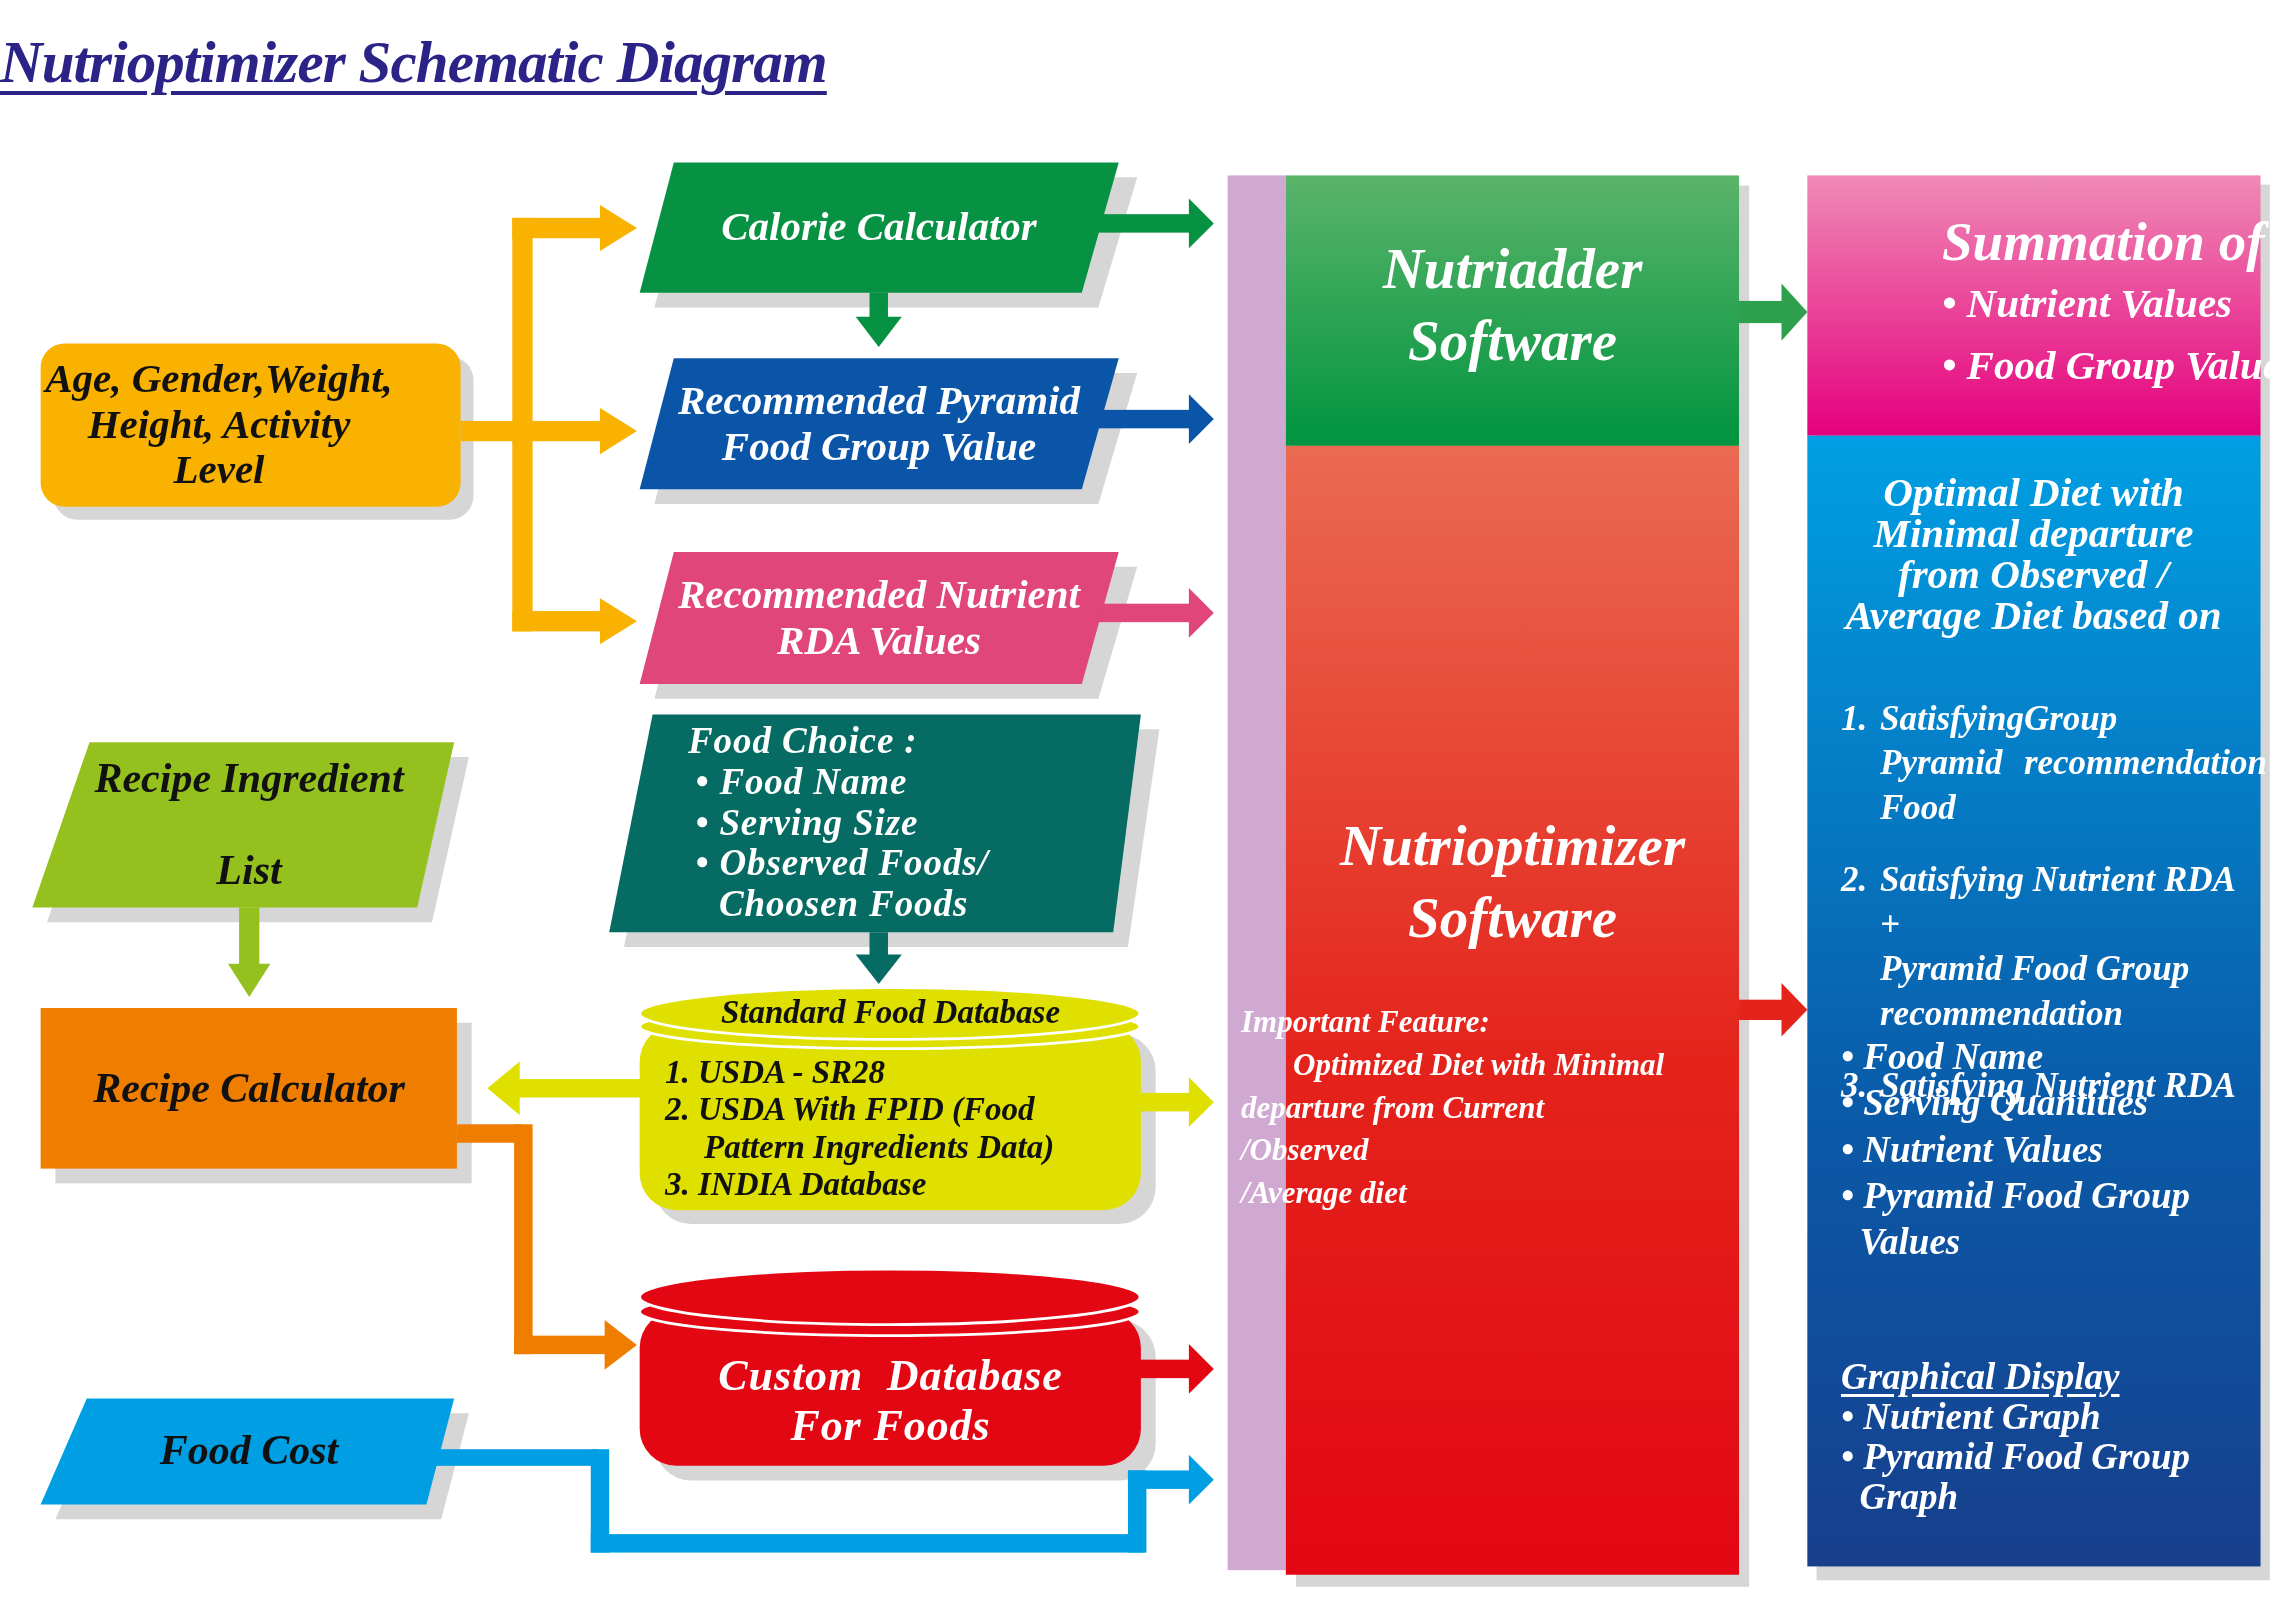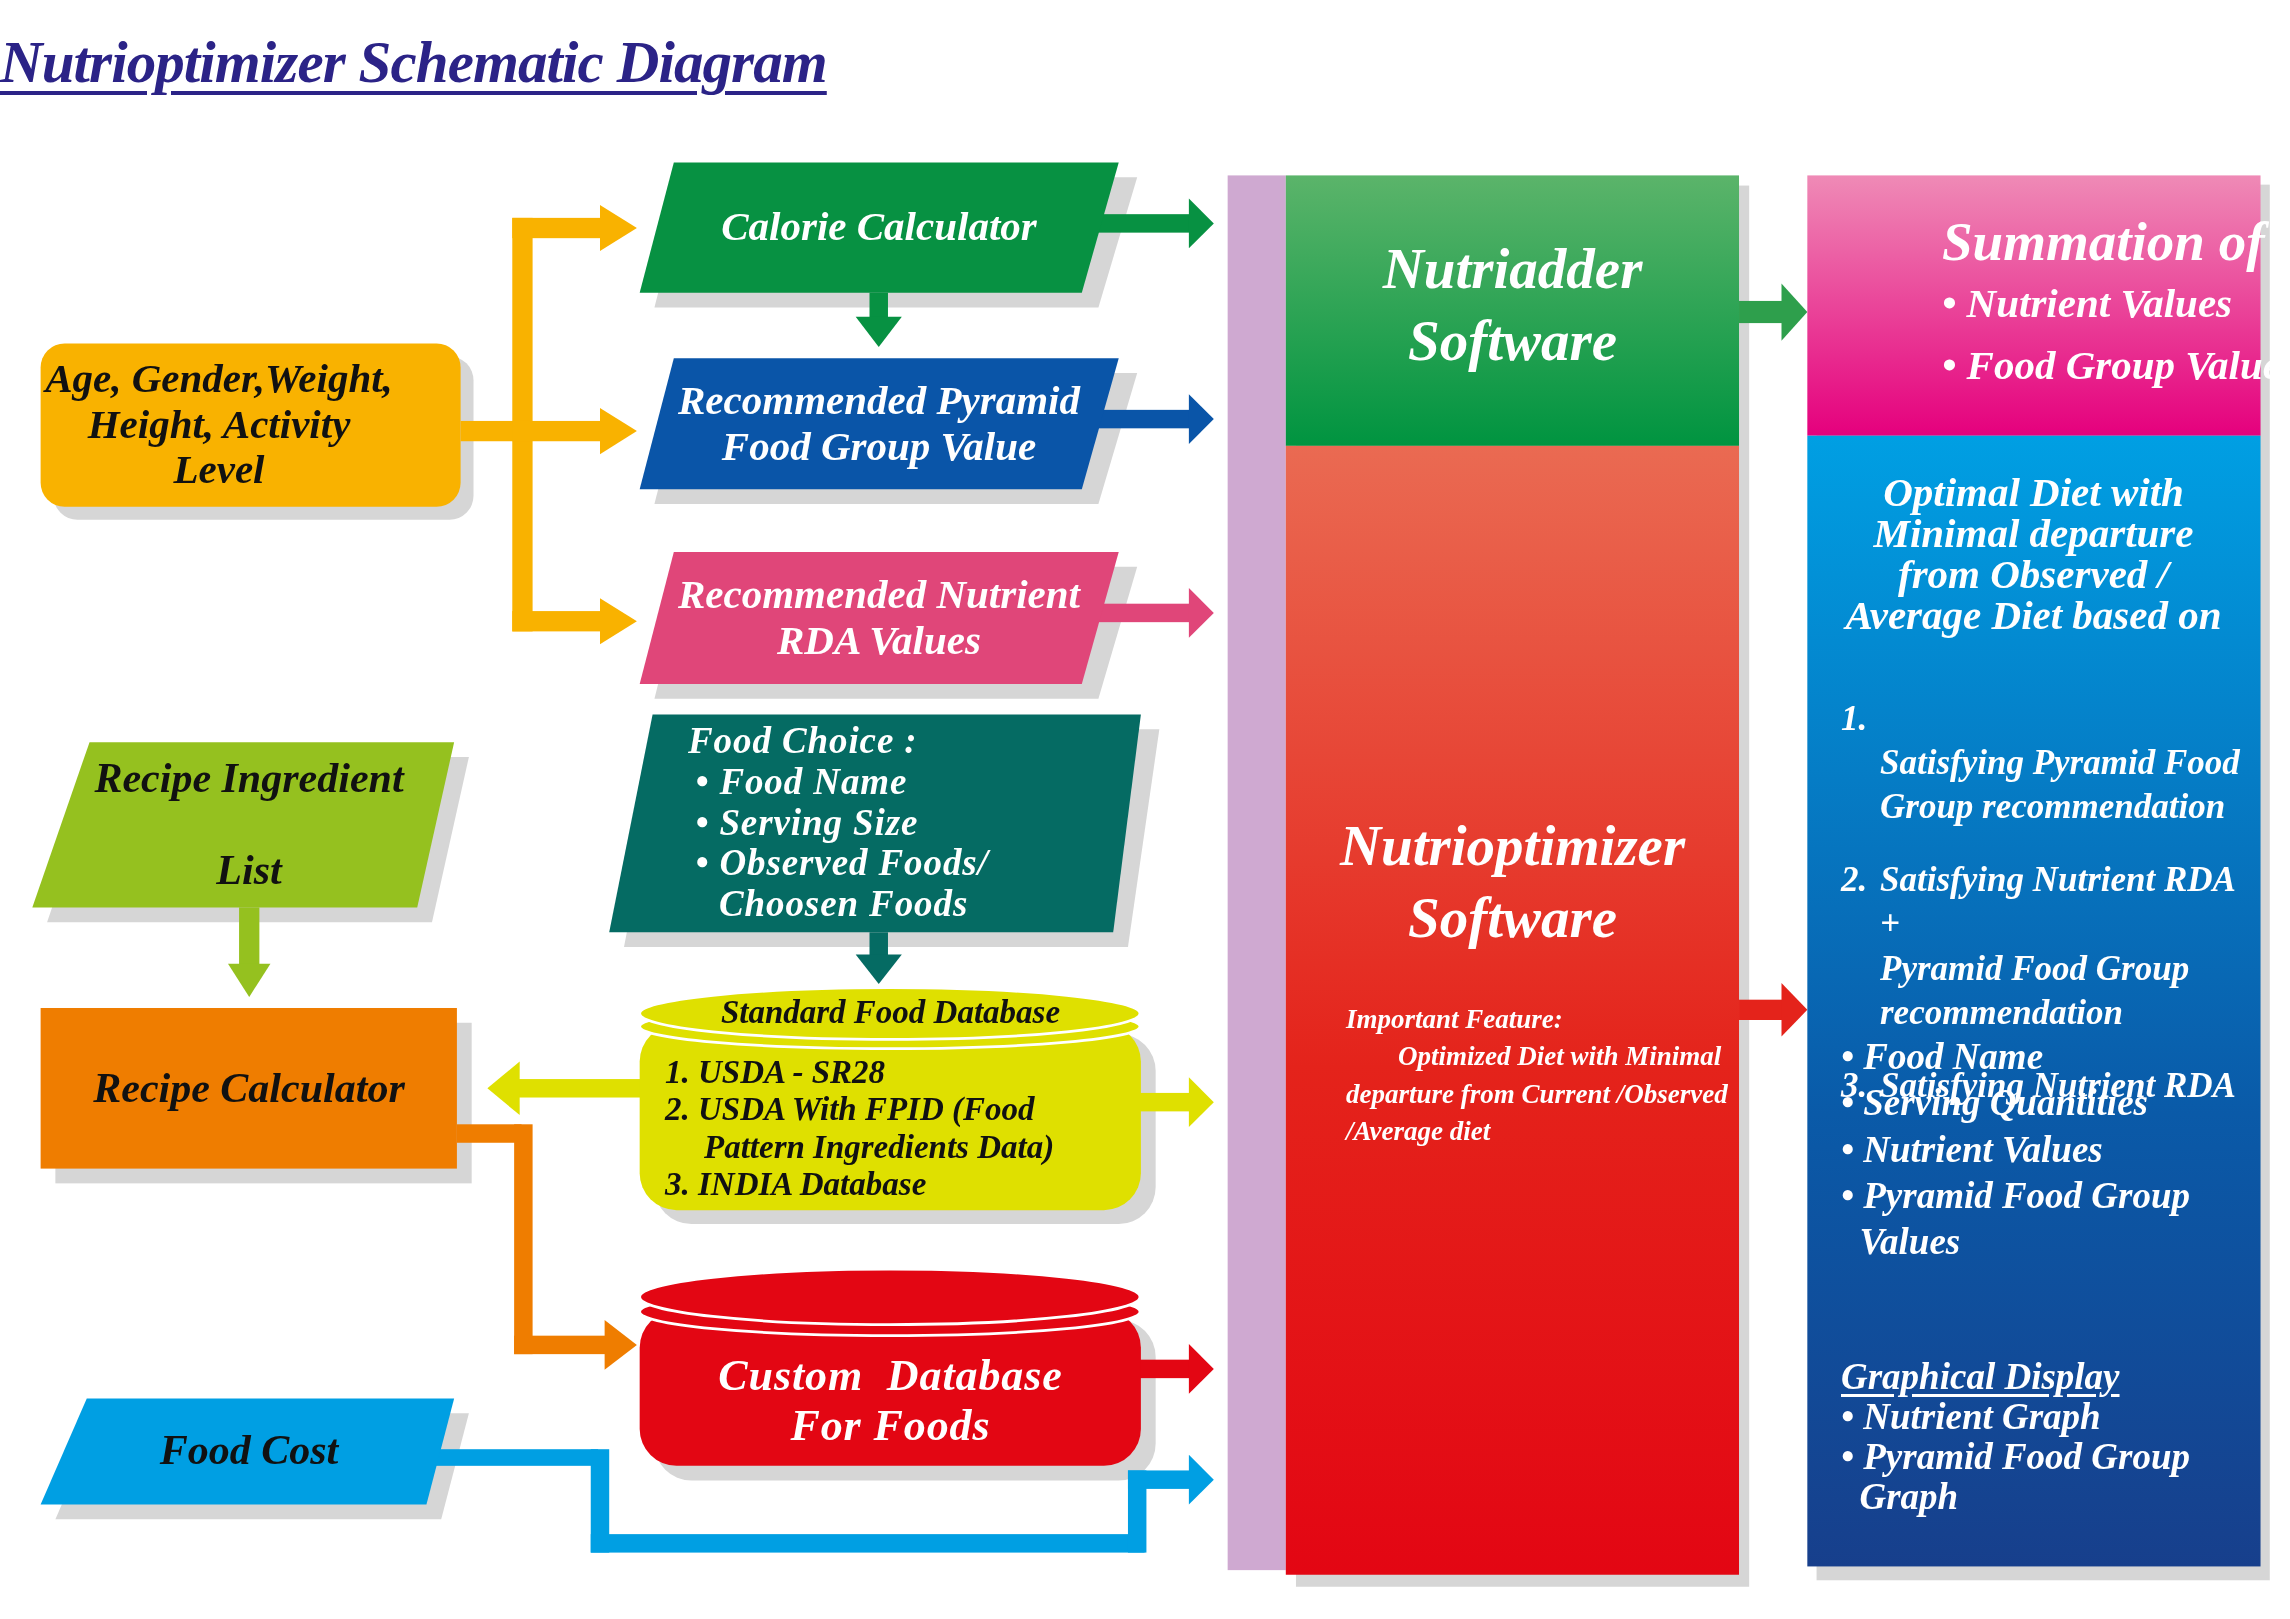--- a/index.html
+++ b/index.html
@@ -212,21 +212,21 @@
 
 <div class="shape-text white" style="left:1286px;top:212px;width:453px;height:185px;font-size:57px;line-height:1.25;">
   <span>Nutriadder</span>
   <span>Software</span>
 </div>
 
 <div class="shape-text white" style="left:1286px;top:803px;width:453px;height:157px;font-size:57px;line-height:1.25;">
   <span>Nutrioptimizer</span>
   <span>Software</span>
 </div>
-<div class="col-block white" style="left:1346px;top:1001px;width:434px;font-size:27px;line-height:1.38;font-weight:bold;">
+<div class="col-block white" style="left:1241px;top:1001px;width:434px;font-size:31px;line-height:1.38;font-weight:bold;">
   <span class="bullet-line">Important Feature:</span>
   <span class="bullet-line" style="padding-left:52px">Optimized Diet with Minimal</span>
   <span class="bullet-line">departure from Current /Observed</span>
   <span class="bullet-line">/Average diet</span>
 </div>
 
 <div class="col-block white" style="left:1942px;top:210px;width:406px;font-weight:bold;">
   <span class="bullet-line" style="font-size:55px;line-height:1.15;">Summation of :</span>
   <span class="bullet-line" style="font-size:41px;line-height:1.5;">• Nutrient Values</span>
   <span class="bullet-line" style="font-size:41px;line-height:1.5;">• Food Group Values</span>
@@ -235,21 +235,21 @@
 <div class="shape-text white" style="left:1807px;top:466px;width:453px;height:175px;font-size:41px;line-height:1.0;">
   <span>Optimal Diet with</span>
   <span>Minimal departure</span>
   <span>from Observed /</span>
   <span>Average Diet based on</span>
 </div>
 
 <div class="col-block white" style="left:1841px;top:697px;width:415px;font-size:35px;line-height:1.27;font-weight:bold;">
   <div style="display:flex;margin-bottom:28px;">
     <span style="width:39px;flex:none">1.</span>
-    <span style="display:flex;flex-direction:column;margin-top:44px;">
+    <span style="display:flex;flex-direction:row;">
       <span>Satisfying Pyramid Food</span>
       <span>Group recommendation</span>
     </span>
   </div>
   <div style="display:flex;margin-bottom:28px;">
     <span style="width:39px;flex:none">2.</span>
     <span style="display:flex;flex-direction:column;">
       <span>Satisfying Nutrient RDA +</span>
       <span>Pyramid Food Group</span>
       <span>recommendation</span>

